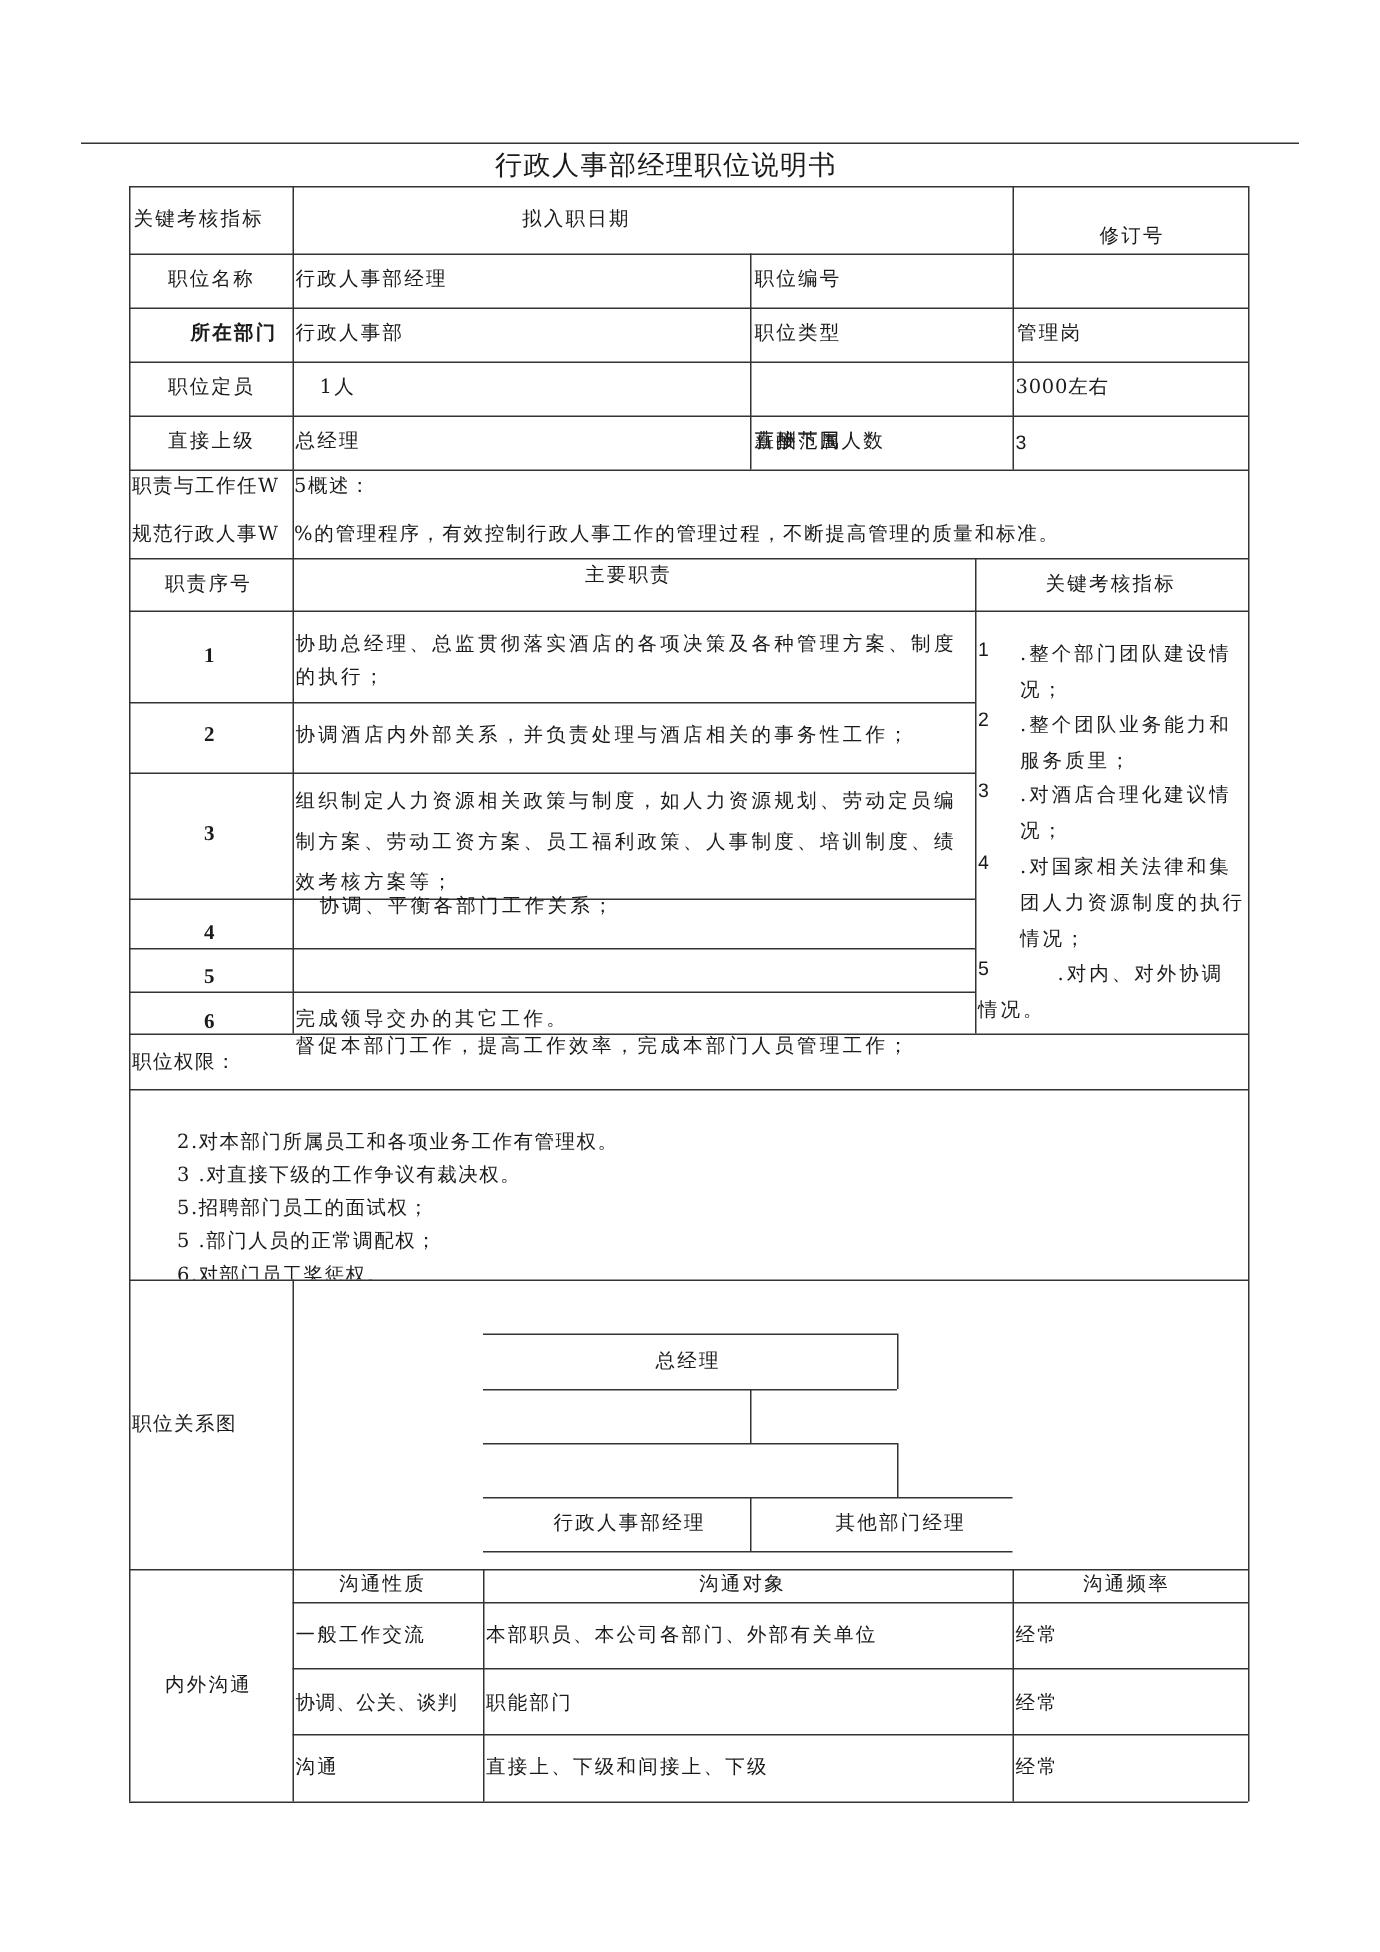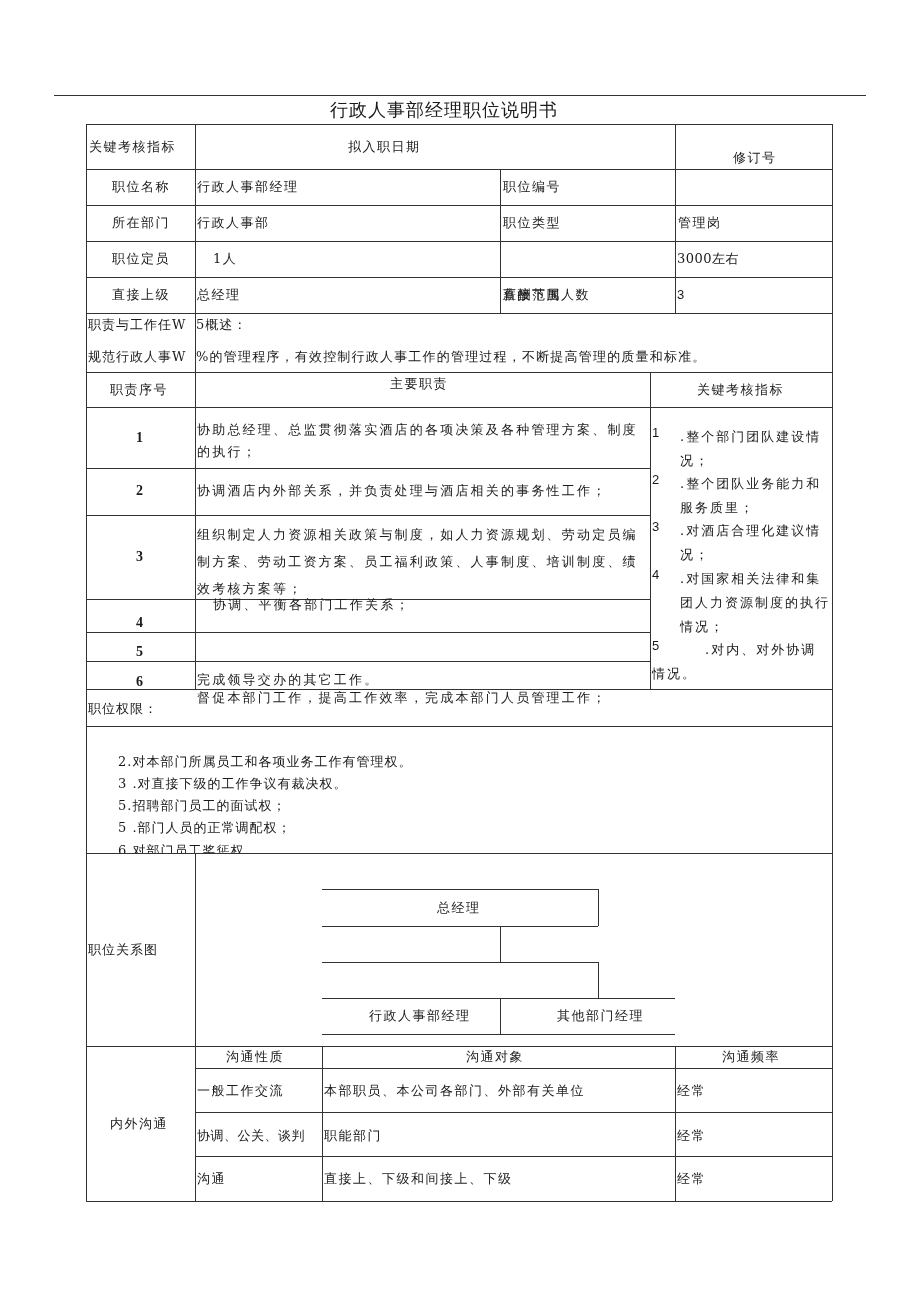--- a/index.html
+++ b/index.html
@@ -41,21 +41,21 @@
 
   <div class="txt" style="left:89px; top:139px;">关键考核指标</div>
   <div class="txt" style="left:348px; top:139px;">拟入职日期</div>
   <div class="txt" style="left:733px; top:150px;">修订号</div>
 
   <div class="txt" style="left:112px; top:179px;">职位名称</div>
   <div class="txt" style="left:197px; top:179px;">行政人事部经理</div>
   <div class="txt" style="left:503px; top:179px;">职位编号</div>
   <div class="txt" style="left:678px; top:179px;"></div>
 
-  <div class="txt" style="left:112px; top:215px;">所在部门</div>
+  <div class="txt" style="left:127px; top:215px;font-weight:bold;">所在部门</div>
   <div class="txt" style="left:197px; top:215px;">行政人事部</div>
   <div class="txt" style="left:503px; top:215px;">职位类型</div>
   <div class="txt" style="left:678px; top:215px;">管理岗</div>
 
   <div class="txt" style="left:112px; top:251px;">职位定员</div>
   <div class="txt" style="left:213px; top:251px;">1人</div>
   <div class="txt" style="left:503px; top:251px;margin-top:36px;">薪酬范围</div>
   <div class="txt" style="left:677px; top:251px; letter-spacing:0.5px;">3000左右</div>
 
   <div class="txt" style="left:112px; top:287px;">直接上级</div>

